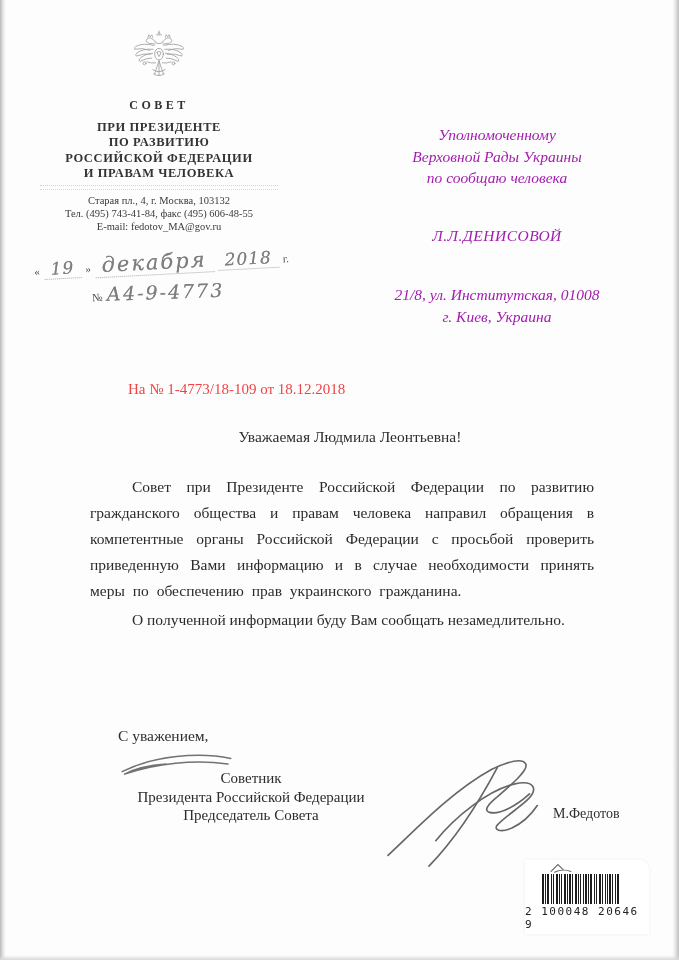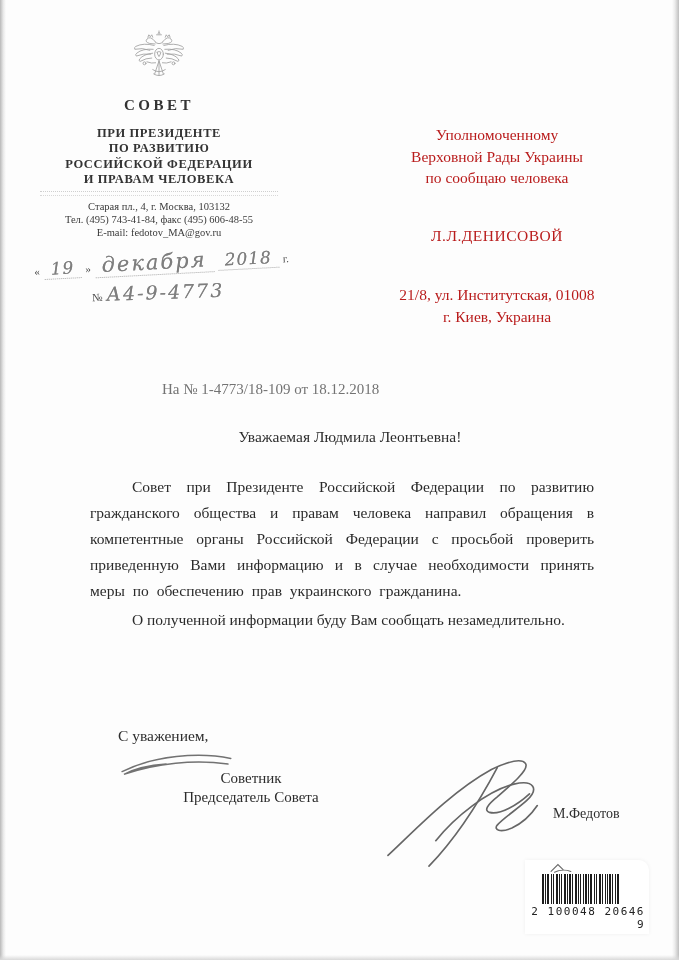--- a/index.html
+++ b/index.html
@@ -17,21 +17,21 @@
     background:linear-gradient(90deg,#b9b9b9 0,#e9e9e9 55%,rgba(255,255,255,0) 100%);}
   .edge-right{position:absolute;right:0;top:0;bottom:0;width:7px;
     background:linear-gradient(270deg,#bfbfbf 0,#ececec 60%,rgba(255,255,255,0) 100%);}
   .edge-bottom{position:absolute;left:0;right:0;bottom:0;height:5px;
     background:linear-gradient(0deg,#d9d9d9 0,rgba(255,255,255,0) 100%);}
 
   
   .letterhead{position:absolute;left:33px;top:26px;width:252px;text-align:center;}
   .emblem{display:block;margin:0 auto 8px auto;}
   .org{font-weight:bold;color:#333;line-height:15.5px;font-size:12.5px;letter-spacing:.6px;}
-  .org .l0{font-size:15px;letter-spacing:3.5px;margin-bottom:12px;}
+  .org .l0{font-size:12px;letter-spacing:3.5px;margin-bottom:6px;}
   .rule{border-top:1px dotted #cfcfcf;width:238px;margin:3px auto 0 auto;height:0;}
   .rule2{border-top:1px dotted #d8d8d8;width:238px;margin:3px auto 0 auto;height:0;}
   .contact{margin-top:4px;font-size:10.5px;line-height:13px;color:#3a3a3a;}
 
   
   .date-line{
     position:absolute;left:34px;top:250px;width:250px;
     transform:rotate(-3deg);white-space:nowrap;
   }
   .hw{
@@ -44,27 +44,27 @@
   .hw-month{font-size:21px;letter-spacing:2px;}
   .hw-year{font-size:17px;}
   .num-line{
     position:absolute;left:92px;top:281px;transform:rotate(-2deg);white-space:nowrap;
   }
   .hw-num{font-size:19px;letter-spacing:2px;}
 
   
   .recipient{
     position:absolute;left:338px;top:124px;width:318px;text-align:center;
-    font-size:15.5px;line-height:21.5px;color:#b91c1c;
+    font-size:15.5px;line-height:21.5px;color:#a21caf;font-style:italic;
   }
   .recipient .name{margin-top:36px;letter-spacing:.5px;}
   .recipient .addr{margin-top:38px;}
 
   
-  .refline{position:absolute;left:128px;top:381px;font-size:15px;color:#737373;margin-left:34px;}
+  .refline{position:absolute;left:128px;top:381px;font-size:15px;color:#ef4444;}
   .salutation{position:absolute;left:90px;top:428px;width:520px;text-align:center;font-size:15.5px;}
   .bodytext{
     position:absolute;left:90px;top:474px;width:504px;
     font-size:15.5px;line-height:26px;text-align:justify;color:#2b2b2b;
   }
   .bodytext p{margin:0;text-indent:42px;}
   .bodytext p + p{margin-top:3px;}
   .bodytext .wide{word-spacing:4px;}
 
   
@@ -81,21 +81,21 @@
   .sticker{
     position:absolute;left:525px;top:860px;width:124px;height:74px;
     background:#ffffff;border-radius:0 10px 0 0;
     box-shadow:0 0 4px rgba(0,0,0,.06);
   }
   .sticker-mark{position:absolute;left:22px;top:2px;}
   .bars{position:absolute;left:17px;top:14px;height:30px;display:flex;align-items:stretch;}
   .bc-bar{background:#1d1d1d;}
   .bc-space{background:transparent;}
   .bc-number{
-    position:absolute;left:0;right:4px;top:45px;text-align:right;
+    position:absolute;left:0;right:4px;top:45px;text-align:left;
     font-family:"DejaVu Sans Mono",monospace;font-size:11px;letter-spacing:1.5px;color:#222;
   }
 </style>
 </head>
 <body>
 
 <div class="page">
   <div class="edge-left"></div>
   <div class="edge-right"></div>
   <div class="edge-bottom"></div>
@@ -172,20 +172,21 @@
 
   <div class="regards">С уважением,</div>
   <svg class="flourish" viewBox="0 0 130 32" width="125" height="30">
     <g stroke="#5a5a5a" fill="none" stroke-width="1.5" stroke-linecap="round" opacity="0.85">
       <path d="M124 9 C 90 2, 42 6, 8 23"></path>
       <path d="M121 15 C 85 10, 45 14, 10 26 C 25 18, 40 16, 55 15"></path>
     </g>
   </svg>
   <div class="position-block">
     <div>Советник</div>
+    <div>Президента Российской Федерации</div>
     <div>Председатель Совета</div>
   </div>
   <svg class="signature" viewBox="0 0 175 125" width="175" height="122">
     <g stroke="#4c4c4c" fill="none" stroke-width="1.7" stroke-linecap="round" opacity="0.85">
       <path d="M6 110 C 30 88, 70 45, 112 22 C 131 13, 143 10, 147 16 C 151 22, 132 38, 118 50 C 108 58, 104 64, 110 66 C 121 69, 139 58, 151 47"></path>
       <path d="M55 95 C 75 70, 108 44, 135 37 C 156 32, 161 42, 148 54 C 138 63, 124 72, 118 79 C 114 84, 121 87, 133 82 C 144 77, 153 68, 159 59"></path>
       <path d="M118 20 C 100 54, 76 92, 48 121"></path>
     </g>
   </svg>
   <div class="signer">М.Федотов</div>

